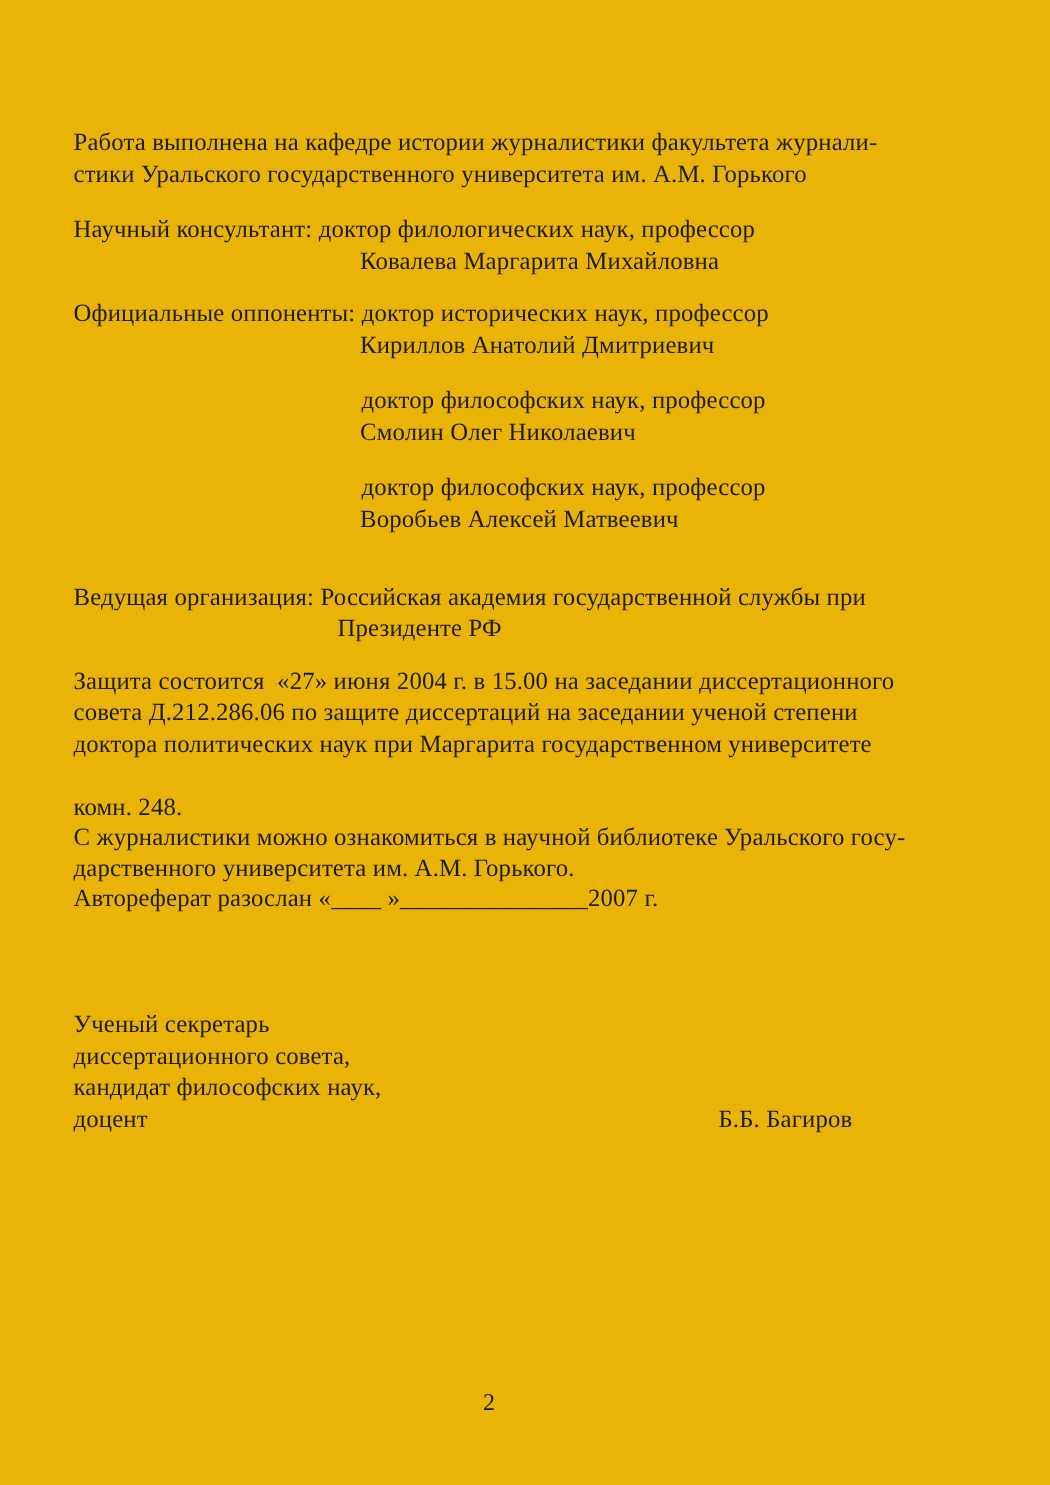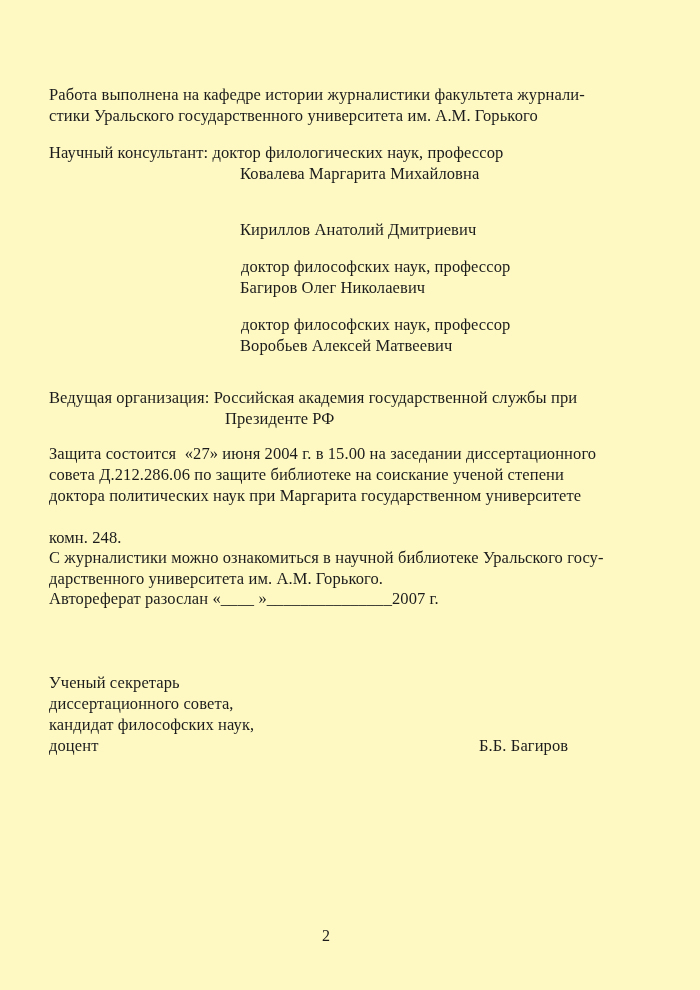--- a/index.html
+++ b/index.html
@@ -4,21 +4,21 @@
 <style>
   html, body {
     margin: 0;
     padding: 0;
     background: #ffffff;
   }
   .page {
     position: relative;
     width: 700px;
     height: 990px;
-    background: #fef9c3;
+    background: #eab308;
     overflow: hidden;
     font-family: "Liberation Serif", "DejaVu Serif", serif;
   }
   .line {
     position: absolute;
     white-space: pre;
     font-size: 16.5px;
     line-height: 21px;
     color: #1c1c1c;
     letter-spacing: 0.1px;
@@ -35,31 +35,32 @@
 <body>
 
 <div class="page">
 
   <div class="line" style="left:49px; top:84px">Работа выполнена на кафедре истории журналистики факультета журнали-</div>
   <div class="line" style="left:49px; top:142px">Научный консультант: доктор филологических наук, профессор</div>
 
   <div class="line" style="left:49px; top:105px">стики Уральского государственного университета им. А.М. Горького</div>
   <div class="line" style="left:240px; top:163px">Ковалева Маргарита Михайловна</div>
 
+  <div class="line" style="left:49px; top:198px">Официальные оппоненты: доктор исторических наук, профессор</div>
   <div class="line" style="left:240px; top:219px">Кириллов Анатолий Дмитриевич</div>
   <div class="line" style="left:241px; top:256px">доктор философских наук, профессор</div>
-  <div class="line" style="left:240px; top:277px">Багиров Олег Николаевич</div>
+  <div class="line" style="left:240px; top:277px">Смолин Олег Николаевич</div>
   <div class="line" style="left:241px; top:314px">доктор философских наук, профессор</div>
   <div class="line" style="left:240px; top:335px">Воробьев Алексей Матвеевич</div>
 
   <div class="line" style="left:49px; top:387px">Ведущая организация: Российская академия государственной службы при</div>
   <div class="line" style="left:225px; top:408px">Президенте РФ</div>
 
   <div class="line" style="left:49px; top:443px">Защита состоится  «27» июня 2004 г. в 15.00 на заседании диссертационного</div>
-  <div class="line" style="left:49px; top:464px">совета Д.212.286.06 по защите библиотеке на соискание ученой степени</div>
+  <div class="line" style="left:49px; top:464px">совета Д.212.286.06 по защите диссертаций на заседании ученой степени</div>
   <div class="line" style="left:49px; top:485px">доктора политических наук при Маргарита государственном университете</div>
   <div class="line" style="left:49px; top:527px">комн. 248.</div>
   <div class="line" style="left:49px; top:547px">С журналистики можно ознакомиться в научной библиотеке Уральского госу-</div>
   <div class="line" style="left:49px; top:568px">дарственного университета им. А.М. Горького.</div>
   <div class="line" style="left:49px; top:588px">Автореферат разослан «____ »_______________2007 г.</div>
 
   <div class="line" style="left:49px; top:672px">Ученый секретарь</div>
   <div class="line" style="left:49px; top:693px">диссертационного совета,</div>
   <div class="line" style="left:49px; top:714px">кандидат философских наук,</div>
   <div class="line" style="left:49px; top:735px">доцент</div>

